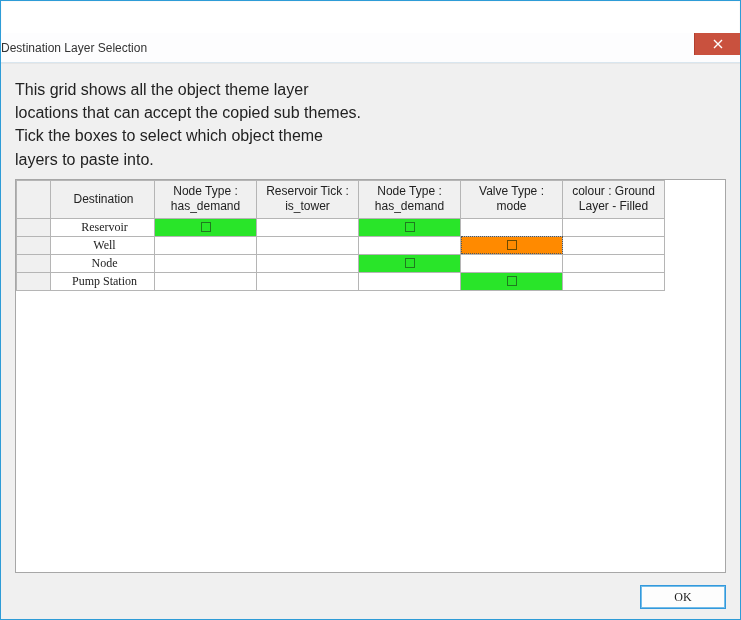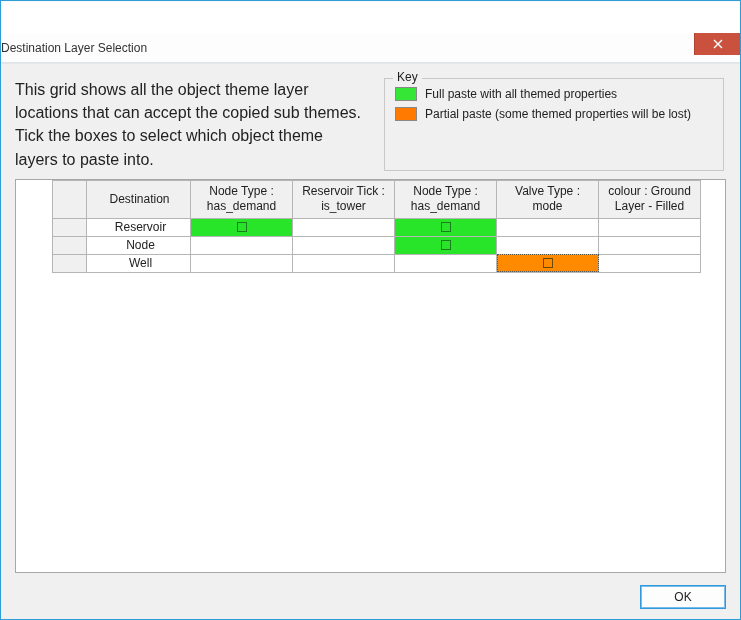--- a/index.html
+++ b/index.html
@@ -54,38 +54,37 @@
   }
   .key-row { display:flex; align-items:center; gap:8px; font-size:12px; padding:4px 0 2px 0;}
   .swatch { width:22px; height:14px; border:1px solid #888; }
   .swatch.green { background:#36e636; }
   .swatch.orange { background:#ff7a00; }
 
   .gridwrap {
     flex:1; background:#fff; border:1px solid #a7a7a7;
     overflow:auto;
     position:relative;
-    padding-left:36px;
   }
   table.grid {
     border-collapse:collapse;
     table-layout:fixed;
   }
   table.grid th, table.grid td {
     border:1px solid #b5b5b5;
     font-size:12px; padding:0; text-align:center; vertical-align:middle;
     background:#fff;
   }
   table.grid th {
     background:#f0f0f0; font-weight:normal; color:#222;
     height:38px;
     white-space:normal; line-height:1.25;
     padding:2px;
   }
-  table.grid td { height:18px; }
+  table.grid td { height:18px;font-family:Liberation Serif, serif; }
   .rowhead-blank { width:34px; }
   .col-dest     { width:104px; text-align:left; padding-left:4px !important; }
   .col-th       { width:102px; }
 
   td.cell-dest { text-align:left; padding-left:4px; }
 
   .cbx-cell { padding:0; }
   .cbx-cell .cbx {
     display:flex; align-items:center; justify-content:center;
     width:100%; height:100%;
@@ -103,52 +102,39 @@
     padding-top:12px; display:flex; justify-content:flex-end; gap:6px;
   }
   .btn {
     width:86px; height:24px;
     background:#fdfdfd;
     border:1px solid #adadad;
     font-size:12px; color:#222;
     display:flex; align-items:center; justify-content:center;
     cursor:pointer;
   }
-  .btn.default { border-color:#3399dd; box-shadow:0 0 0 1px #74bde8 inset; }
+  .btn.default { border-color:#3399dd; box-shadow:0 0 0 1px #74bde8 inset;font-family:Liberation Serif, serif; }
 
 </style>
 </head>
 <body>
 
 <div class="window">
   <div class="titlebar">
     <span class="title">Destination Layer Selection</span>
     <div class="close" title="Close">
       <svg width="10" height="10" viewBox="0 0 10 10">
           <path d="M1 1 L9 9 M9 1 L1 9" stroke="#fff" stroke-width="1.4"></path>
         </svg>
     </div>
   </div>
 
   <div class="client">
     <div class="toprow">
       <div class="desc">This grid shows all the object theme layer locations that can accept the copied sub themes. Tick the boxes to select which object theme layers to paste into.</div>
-      <fieldset class="key">
-        <span class="key-title">Key</span>
-        <div id="key-items">
-            <div class="key-row">
-              <span class="swatch green"></span>
-              <span>Full paste with all themed properties</span>
-            </div>
-            <div class="key-row">
-              <span class="swatch orange"></span>
-              <span>Partial paste (some themed properties will be lost)</span>
-            </div>
-          </div>
-      </fieldset>
     </div>
 
     <div class="gridwrap">
       <table class="grid">
         <thead>
             <tr id="grid-head-row">
               <th class="rowhead-blank"></th>
               <th class="col-dest">Destination</th>
               <th class="col-th">Node Type : has_demand</th>
               <th class="col-th">Reservoir Tick : is_tower</th>
@@ -170,38 +156,51 @@
               <td class="col-th cbx-cell green">
                 <div class="cbx">
                   <span class="box"></span>
                 </div>
               </td>
               <td class="col-th cbx-cell "></td>
               <td class="col-th cbx-cell "></td>
             </tr>
             <tr>
               <td class="rowhead-blank" style="background: rgb(240, 240, 240);"></td>
+              <td class="cell-dest col-dest">Well</td>
+              <td class="col-th cbx-cell "></td>
+              <td class="col-th cbx-cell "></td>
+              <td class="col-th cbx-cell "></td>
+              <td class="col-th cbx-cell orange focus">
+                <div class="cbx">
+                  <span class="box"></span>
+                </div>
+              </td>
+              <td class="col-th cbx-cell "></td>
+            </tr>
+            <tr>
+              <td class="rowhead-blank" style="background: rgb(240, 240, 240);"></td>
               <td class="cell-dest col-dest">Node</td>
               <td class="col-th cbx-cell "></td>
               <td class="col-th cbx-cell "></td>
               <td class="col-th cbx-cell green">
                 <div class="cbx">
                   <span class="box"></span>
                 </div>
               </td>
               <td class="col-th cbx-cell "></td>
               <td class="col-th cbx-cell "></td>
             </tr>
             <tr>
               <td class="rowhead-blank" style="background: rgb(240, 240, 240);"></td>
-              <td class="cell-dest col-dest">Well</td>
-              <td class="col-th cbx-cell "></td>
-              <td class="col-th cbx-cell "></td>
-              <td class="col-th cbx-cell "></td>
-              <td class="col-th cbx-cell orange focus">
+              <td class="cell-dest col-dest">Pump Station</td>
+              <td class="col-th cbx-cell "></td>
+              <td class="col-th cbx-cell "></td>
+              <td class="col-th cbx-cell "></td>
+              <td class="col-th cbx-cell green">
                 <div class="cbx">
                   <span class="box"></span>
                 </div>
               </td>
               <td class="col-th cbx-cell "></td>
             </tr>
           </tbody>
       </table>
     </div>
 

